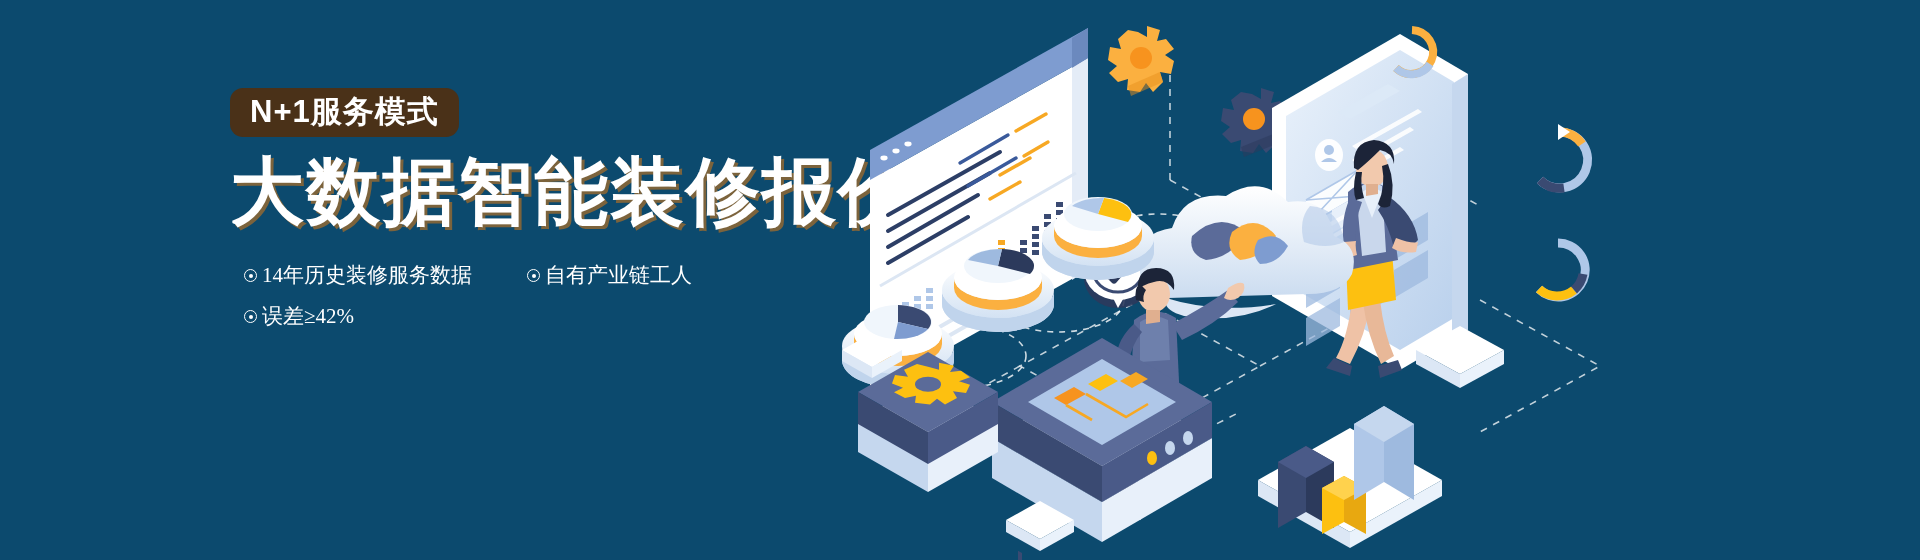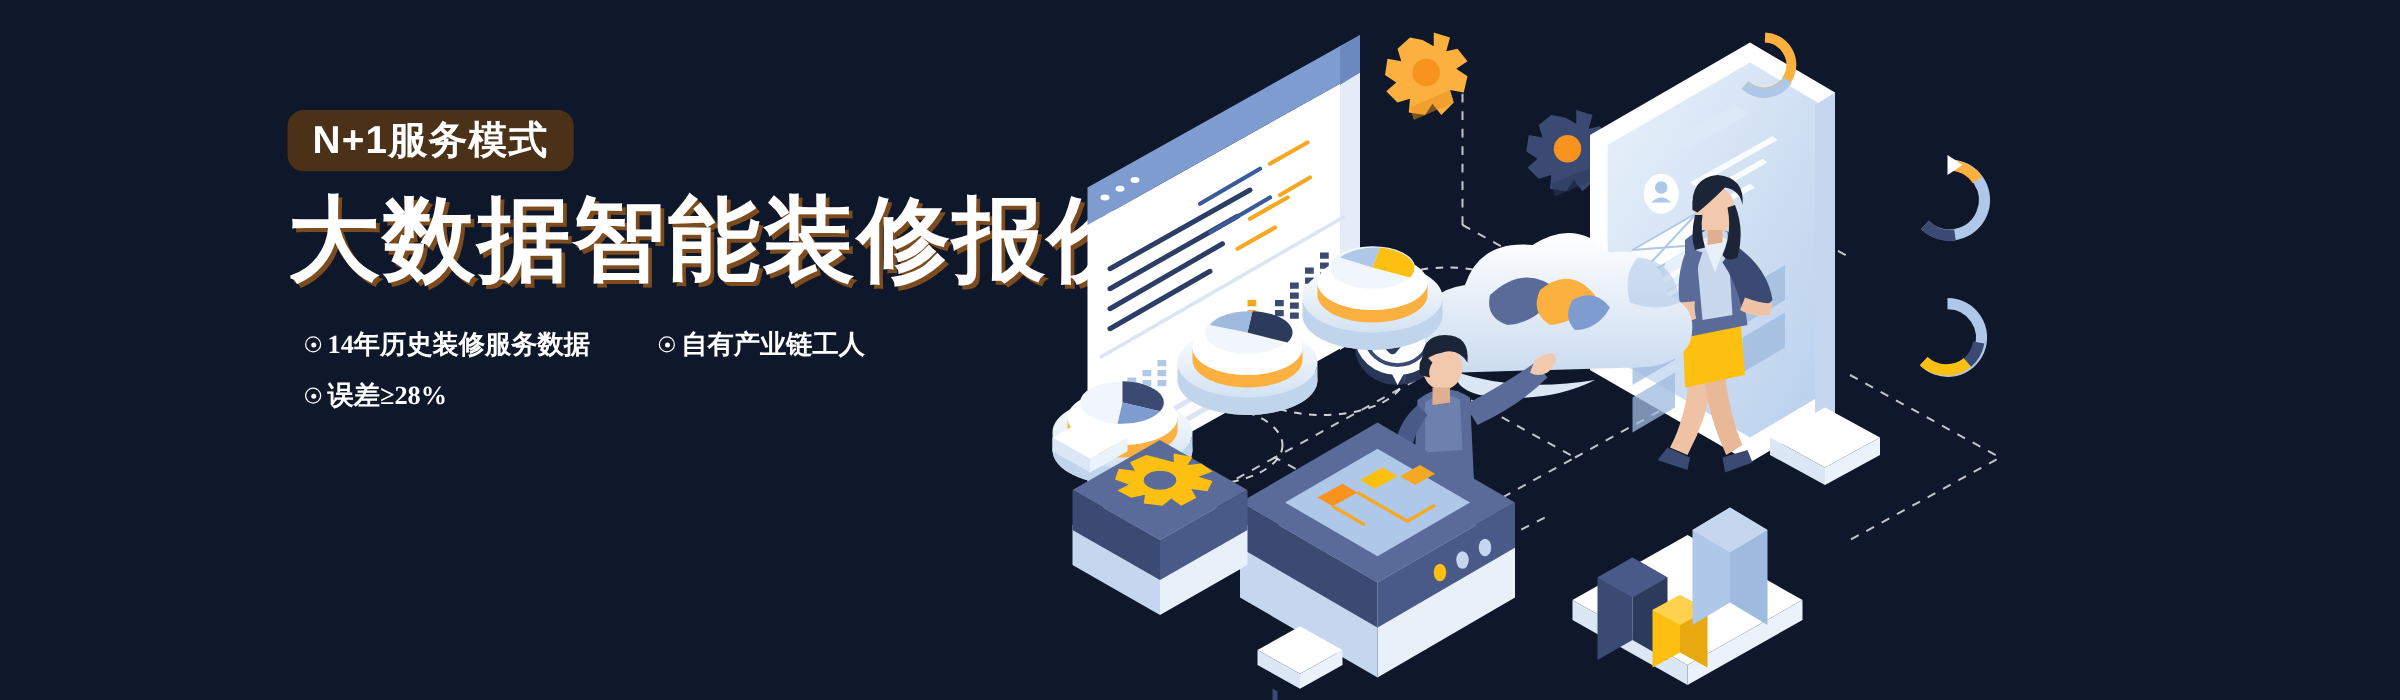--- a/index.html
+++ b/index.html
@@ -4,21 +4,21 @@
 <style>
   * { margin:0; padding:0; box-sizing:border-box; }
   html, body { width:1920px; height:560px; overflow:hidden; }
   body {
     background:#F7931E;
     font-family:"Liberation Sans", sans-serif;
     position:relative;
   }
   .banner {
     position:absolute; inset:0;
-    background:#0f172a;
+    background:#0c4a6e;
     overflow:hidden;
   }
 
   
   .text-block {
     position:absolute;
     left:230px;
     top:88px;
     width:720px;
   }
@@ -56,21 +56,20 @@
   .bullet-col.col-b { left:283px; }
   .bullet {
     color:#FFFFFF;
     font-size:21px;
     line-height:1.0;
     margin-bottom:20px;
     white-space:nowrap;
     font-family:"Liberation Serif", serif;
     display:flex;
     align-items:center;
-    font-weight:bold;
   }
   .bullet .dot {
     display:inline-block;
     width:13px; height:13px;
     border:1.6px solid #FFFFFF;
     border-radius:50%;
     position:relative;
     margin-right:5px;
     flex:0 0 auto;
   }
@@ -101,21 +100,21 @@
 
     <div class="bullets">
 
       <div class="bullet-col col-a">
         <div class="bullet">
           <span class="dot"></span>
           <span>14年历史装修服务数据</span>
         </div>
         <div class="bullet">
           <span class="dot"></span>
-          <span>误差≥28%</span>
+          <span>误差≥42%</span>
         </div>
       </div>
 
       <div class="bullet-col col-b">
         <div class="bullet">
           <span class="dot"></span>
           <span>自有产业链工人</span>
         </div>
       </div>
 

